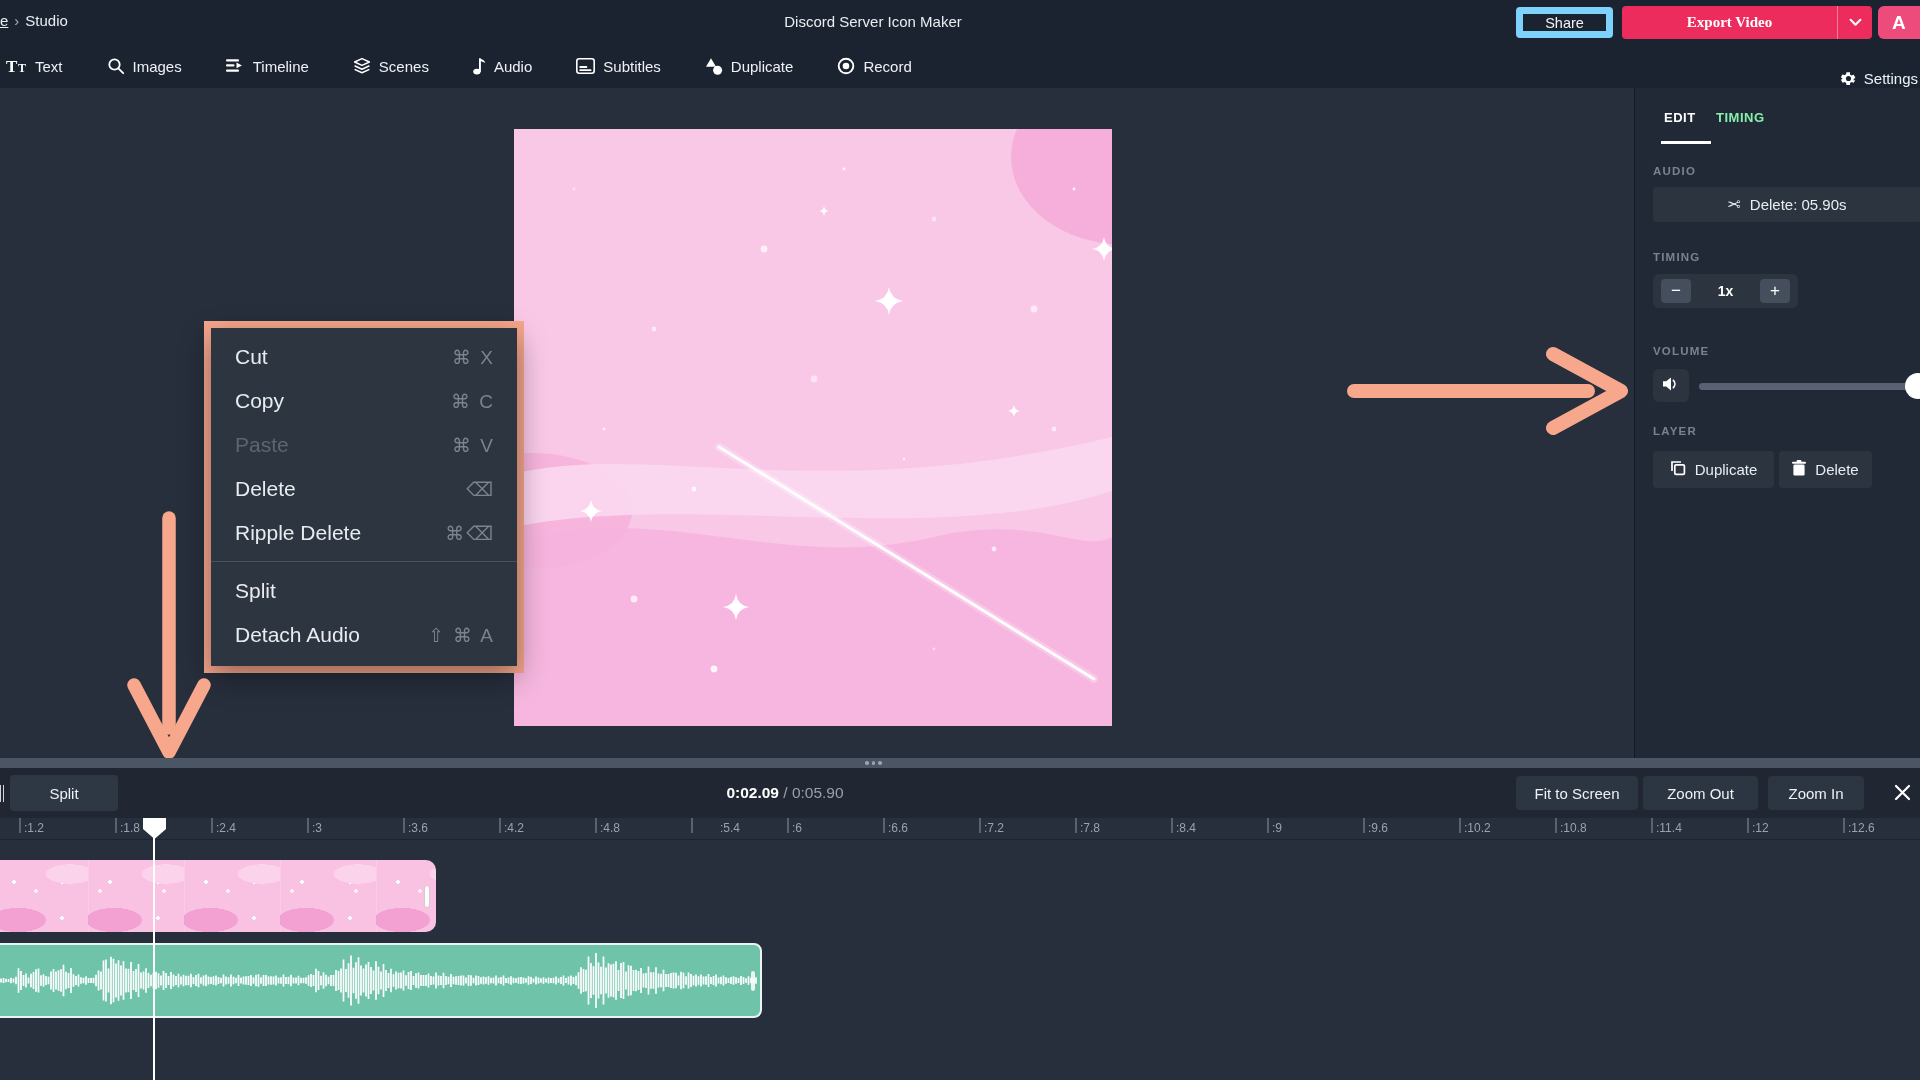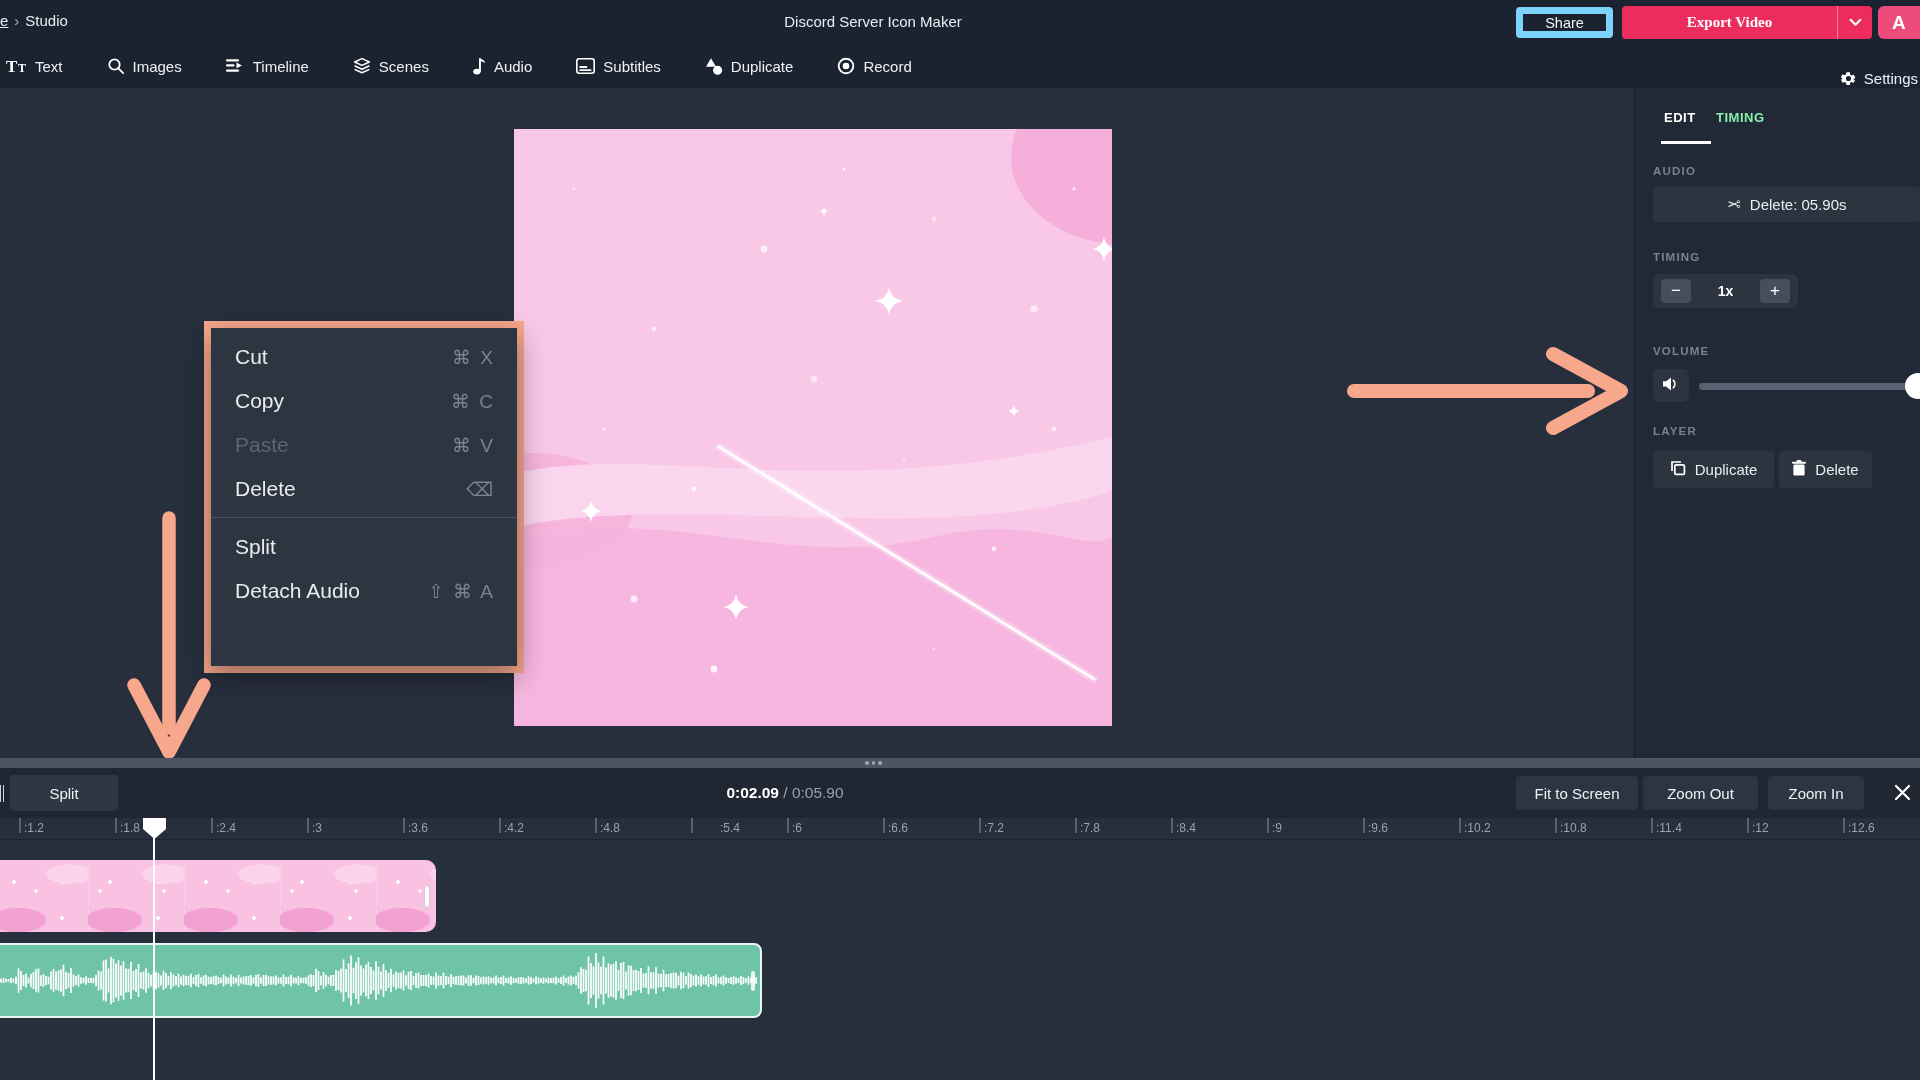--- a/index.html
+++ b/index.html
@@ -281,20 +281,24 @@
           <span class="mi-label">Copy</span>
           <span class="mi-shortcut">⌘ C</span>
         </div>
         <div class="menu-item disabled">
           <span class="mi-label">Paste</span>
           <span class="mi-shortcut">⌘ V</span>
         </div>
         <div class="menu-item">
           <span class="mi-label">Delete</span>
           <span class="mi-shortcut">⌫</span>
+        </div>
+        <div class="menu-item">
+          <span class="mi-label">Ripple Delete</span>
+          <span class="mi-shortcut">⌘⌫</span>
         </div>
         <div class="menu-sep"></div>
         <div class="menu-item">
           <span class="mi-label">Split</span>
           <span class="mi-shortcut"></span>
         </div>
         <div class="menu-item">
           <span class="mi-label">Detach Audio</span>
           <span class="mi-shortcut">⇧ ⌘ A</span>
         </div>

